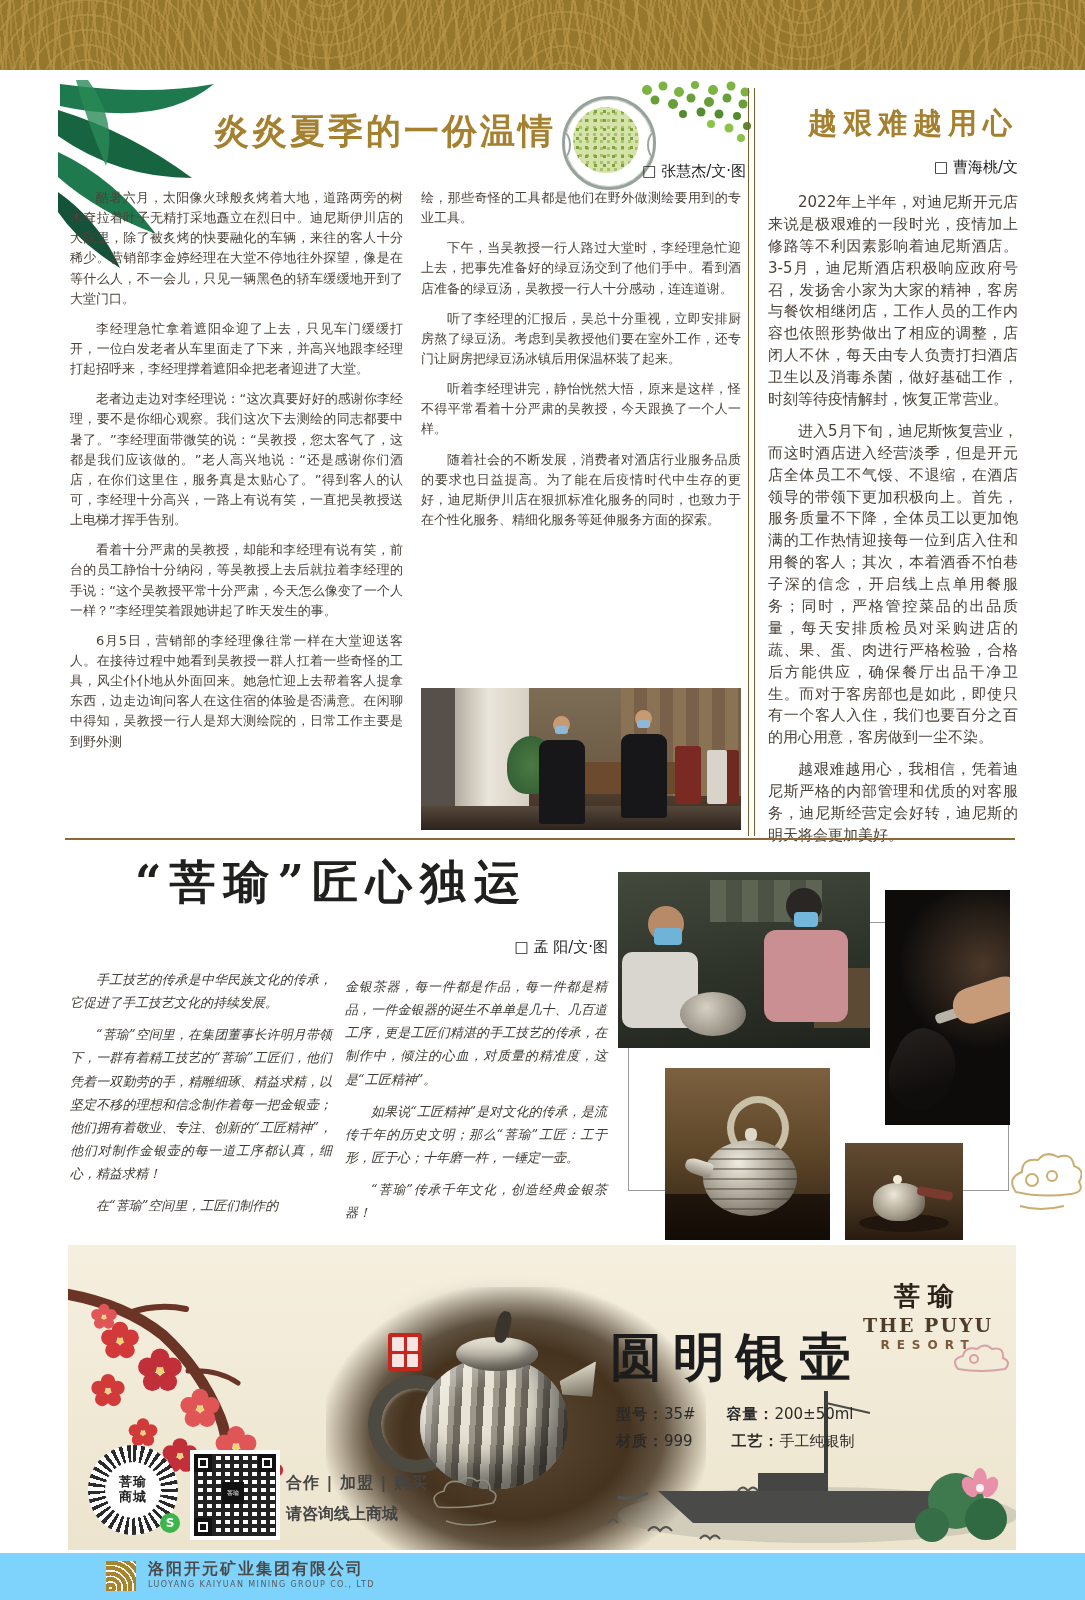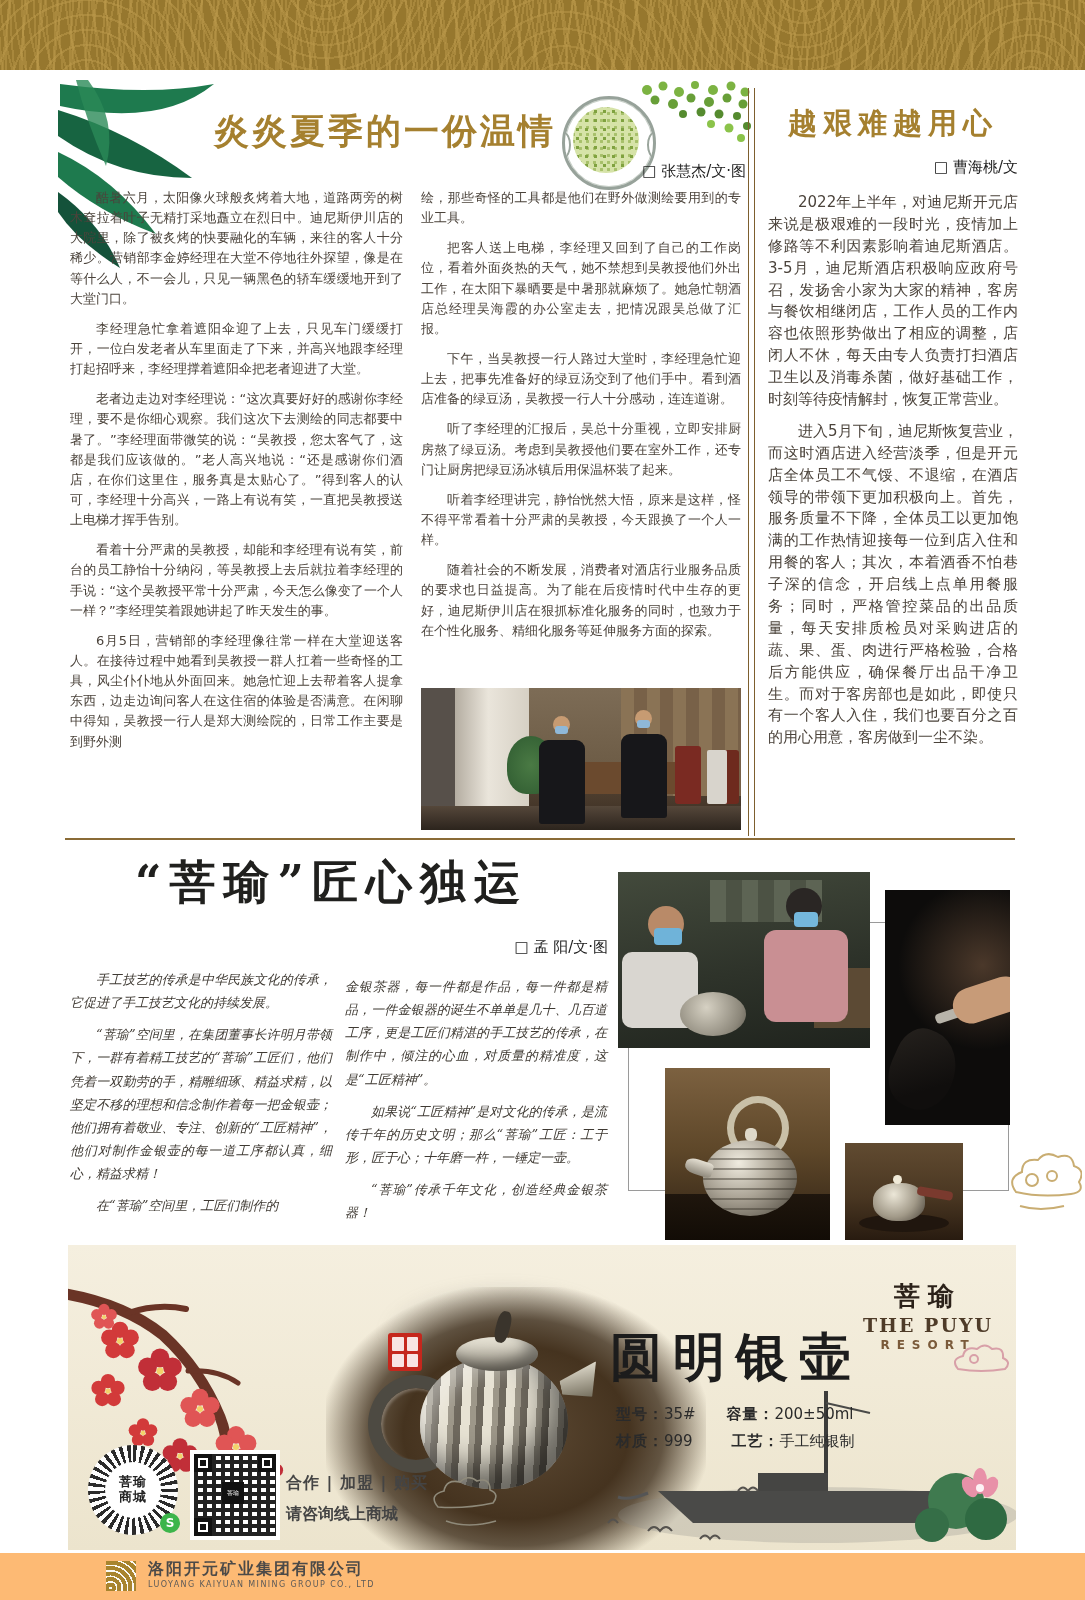--- a/index.html
+++ b/index.html
@@ -12,21 +12,21 @@
     background-image:
       repeating-radial-gradient(circle at 8% 130%, rgba(186,152,74,.55) 0 2px, transparent 2px 15px),
       repeating-radial-gradient(circle at 30% -30%, rgba(186,152,74,.5) 0 2px, transparent 2px 13px),
       repeating-radial-gradient(circle at 52% 140%, rgba(186,152,74,.5) 0 2px, transparent 2px 17px),
       repeating-radial-gradient(circle at 74% -20%, rgba(186,152,74,.5) 0 2px, transparent 2px 12px),
       repeating-radial-gradient(circle at 95% 120%, rgba(186,152,74,.55) 0 2px, transparent 2px 16px);}
 
   
   .gold-title{color:#a5802f;font-family:"DejaVu Serif","Liberation Serif",serif;font-weight:bold;}
   .main-title{left:192px;top:108px;width:386px;text-align:center;font-size:35px;letter-spacing:3px;}
-  .right-title{left:768px;top:104px;width:250px;text-align:center;font-size:29px;letter-spacing:6px;}
+  .right-title{left:768px;top:104px;width:250px;text-align:right;font-size:29px;letter-spacing:6px;}
   .puyu-title{left:135px;top:852px;font-size:46px;letter-spacing:8px;color:#20201e;
               font-family:"DejaVu Serif","Liberation Serif",serif;font-weight:bold;}
   .byline{font-size:15px;color:#1d1d1d;}
 
   
   .news-col p{margin:0 0 10px 0;text-align:justify;text-indent:2em;}
   .news-col{font-size:13px;line-height:1.55;color:#4b433b;}
   .news-col.narrow{font-size:15px;line-height:1.46;}
   .no-indent{text-indent:0 !important;}
   .script-col{font-size:13px;line-height:1.78;color:#3f3a33;
@@ -146,21 +146,21 @@
        repeating-linear-gradient(90deg,#222 0 4px, transparent 4px 9px);}
   .qr-eye{width:18px;height:18px;border:4px solid #111;background:#fff;box-sizing:border-box;}
   .qr-eye div{width:6px;height:6px;background:#111;margin:2px;}
   .qr-center{left:28px;top:28px;width:22px;height:22px;background:#111;color:#fff;font-size:6px;
      display:flex;align-items:center;justify-content:center;}
   .bn-contact{left:218px;top:228px;width:170px;color:#3a3a3a;}
   .bn-contact .l1{font-size:16px;letter-spacing:1px;font-weight:bold;color:#444;}
   .bn-contact .l2{font-size:16px;margin-top:10px;font-weight:bold;color:#444;}
 
   
-  .footer{left:0;top:1553px;width:1085px;height:47px;background:#fdba74;}
+  .footer{left:0;top:1553px;width:1085px;height:47px;background:#7dd3fc;}
   .ft-logo{left:106px;top:8px;width:30px;height:30px;background:#a8842e;
      background-image:repeating-radial-gradient(circle at 15% 90%, rgba(255,255,255,.95) 0 1.5px, transparent 1.5px 5.5px);}
   .ft-cn{left:148px;top:6px;font-size:16px;font-weight:bold;color:#4c4a48;letter-spacing:2px;}
   .ft-en{left:148px;top:27px;font-size:8px;color:#5c5a58;letter-spacing:1.4px;}
 </style>
 </head>
 <body>
 
 <div class="page">
 
@@ -218,21 +218,20 @@
   <div class="abs news-col" style="left:70px;top:188px;width:333px;">
     <p>酷暑六月，太阳像火球般炙烤着大地，道路两旁的树木耷拉着叶子无精打采地矗立在烈日中。迪尼斯伊川店的大院里，除了被炙烤的快要融化的车辆，来往的客人十分稀少。营销部李金婷经理在大堂不停地往外探望，像是在等什么人，不一会儿，只见一辆黑色的轿车缓缓地开到了大堂门口。</p>
     <p>李经理急忙拿着遮阳伞迎了上去，只见车门缓缓打开，一位白发老者从车里面走了下来，并高兴地跟李经理打起招呼来，李经理撑着遮阳伞把老者迎进了大堂。</p>
     <p>老者边走边对李经理说：“这次真要好好的感谢你李经理，要不是你细心观察。我们这次下去测绘的同志都要中暑了。”李经理面带微笑的说：“吴教授，您太客气了，这都是我们应该做的。”老人高兴地说：“还是感谢你们酒店，在你们这里住，服务真是太贴心了。”得到客人的认可，李经理十分高兴，一路上有说有笑，一直把吴教授送上电梯才挥手告别。</p>
     <p>看着十分严肃的吴教授，却能和李经理有说有笑，前台的员工静怡十分纳闷，等吴教授上去后就拉着李经理的手说：“这个吴教授平常十分严肃，今天怎么像变了一个人一样？”李经理笑着跟她讲起了昨天发生的事。</p>
     <p>6月5日，营销部的李经理像往常一样在大堂迎送客人。在接待过程中她看到吴教授一群人扛着一些奇怪的工具，风尘仆仆地从外面回来。她急忙迎上去帮着客人提拿东西，边走边询问客人在这住宿的体验是否满意。在闲聊中得知，吴教授一行人是郑大测绘院的，日常工作主要是到野外测</p>
   </div>
 
   <div class="abs news-col" style="left:421px;top:188px;width:320px;">
     <p class="no-indent">绘，那些奇怪的工具都是他们在野外做测绘要用到的专业工具。</p>
-    <p>把客人送上电梯，李经理又回到了自己的工作岗位，看着外面炎热的天气，她不禁想到吴教授他们外出工作，在太阳下暴晒要是中暑那就麻烦了。她急忙朝酒店总经理吴海霞的办公室走去，把情况跟吴总做了汇报。</p>
     <p>下午，当吴教授一行人路过大堂时，李经理急忙迎上去，把事先准备好的绿豆汤交到了他们手中。看到酒店准备的绿豆汤，吴教授一行人十分感动，连连道谢。</p>
     <p>听了李经理的汇报后，吴总十分重视，立即安排厨房熬了绿豆汤。考虑到吴教授他们要在室外工作，还专门让厨房把绿豆汤冰镇后用保温杯装了起来。</p>
     <p>听着李经理讲完，静怡恍然大悟，原来是这样，怪不得平常看着十分严肃的吴教授，今天跟换了一个人一样。</p>
     <p>随着社会的不断发展，消费者对酒店行业服务品质的要求也日益提高。为了能在后疫情时代中生存的更好，迪尼斯伊川店在狠抓标准化服务的同时，也致力于在个性化服务、精细化服务等延伸服务方面的探索。</p>
   </div>
 
   <div class="abs hotel photo">
     <div class="abs hp-wallL"></div>
     <div class="abs hp-curtain"></div>
     <div class="abs hp-woodR"></div>
@@ -250,20 +249,21 @@
     <div class="abs fig-mask" style="left:216px;top:32px;"></div>
   </div>
 
   <div class="abs v-divider"></div>
 
   <div class="abs gold-title right-title">越艰难越用心</div>
   <div class="abs byline" style="left:800px;top:158px;width:218px;text-align:right;">□ 曹海桃/文</div>
   <div class="abs news-col narrow" style="left:768px;top:192px;width:250px;">
     <p>2022年上半年，对迪尼斯开元店来说是极艰难的一段时光，疫情加上修路等不利因素影响着迪尼斯酒店。3-5月，迪尼斯酒店积极响应政府号召，发扬舍小家为大家的精神，客房与餐饮相继闭店，工作人员的工作内容也依照形势做出了相应的调整，店闭人不休，每天由专人负责打扫酒店卫生以及消毒杀菌，做好基础工作，时刻等待疫情解封，恢复正常营业。</p>
     <p>进入5月下旬，迪尼斯恢复营业，而这时酒店进入经营淡季，但是开元店全体员工不气馁、不退缩，在酒店领导的带领下更加积极向上。首先，服务质量不下降，全体员工以更加饱满的工作热情迎接每一位到店入住和用餐的客人；其次，本着酒香不怕巷子深的信念，开启线上点单用餐服务；同时，严格管控菜品的出品质量，每天安排质检员对采购进店的蔬、果、蛋、肉进行严格检验，合格后方能供应，确保餐厅出品干净卫生。而对于客房部也是如此，即使只有一个客人入住，我们也要百分之百的用心用意，客房做到一尘不染。</p>
+    <p>越艰难越用心，我相信，凭着迪尼斯严格的内部管理和优质的对客服务，迪尼斯经营定会好转，迪尼斯的明天将会更加美好。</p>
   </div>
 
   <div class="abs h-divider"></div>
 
   <div class="abs puyu-title">“菩瑜”匠心独运</div>
   <div class="abs byline" style="left:420px;top:938px;width:188px;text-align:right;">□ 孟  阳/文·图</div>
 
   <div class="abs script-col" style="left:70px;top:968px;width:262px;">
     <p>手工技艺的传承是中华民族文化的传承，它促进了手工技艺文化的持续发展。</p>
     <p>“菩瑜”空间里，在集团董事长许明月带领下，一群有着精工技艺的“菩瑜”工匠们，他们凭着一双勤劳的手，精雕细琢、精益求精，以坚定不移的理想和信念制作着每一把金银壶；他们拥有着敬业、专注、创新的“工匠精神”，他们对制作金银壶的每一道工序都认真，细心，精益求精！</p>

